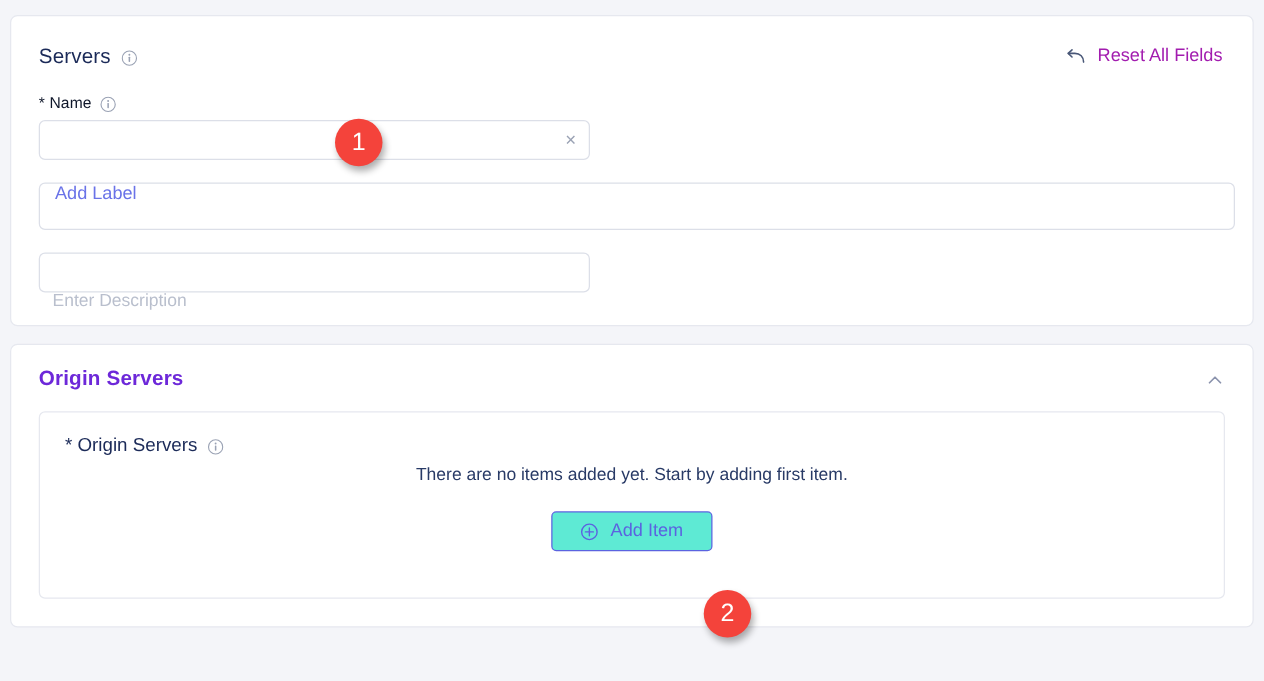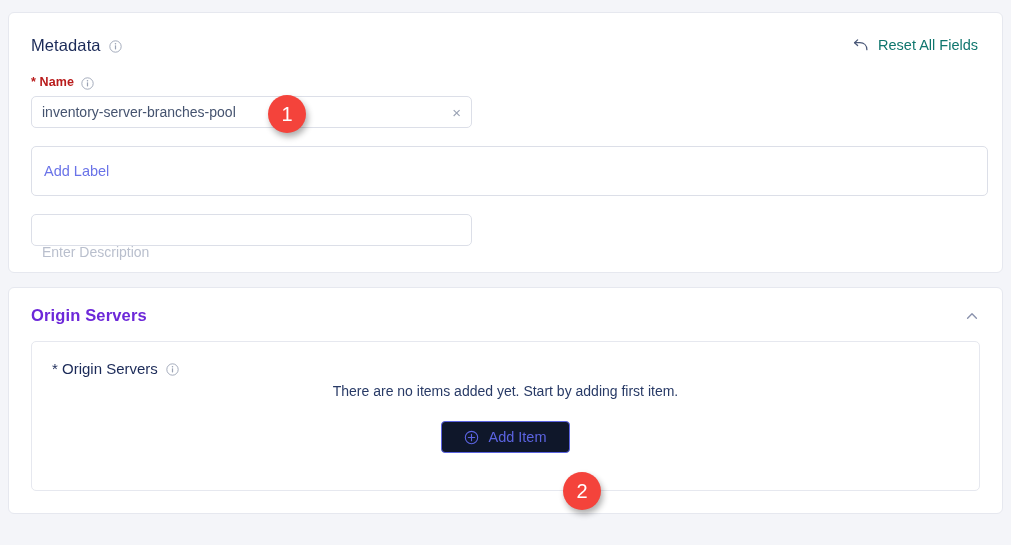--- a/index.html
+++ b/index.html
@@ -56,40 +56,40 @@
     position: relative;
     top: 1px;
   }
   .info-icon svg { display: block; }
 
   
   .reset-btn {
     display: flex;
     align-items: center;
     gap: 9px;
-    color: #0f766e;
+    color: #a21caf;
     font-size: 14.5px;
     cursor: pointer;
     background: none;
     border: none;
     font-family: inherit;
     padding: 2px 2px;
   }
   .reset-icon { width: 17px; height: 15px; display:block; }
 
   
   .field { margin-bottom: 18px; }
   .field:last-child { margin-bottom: 0; }
   .field-label {
     display: flex;
     align-items: center;
     gap: 7px;
     font-size: 12.5px;
-    font-weight: bold;
-    color: #b91c1c;
+    font-weight: normal;
+    color: #0f172a;
     margin-bottom: 7px;
     letter-spacing: .1px;
   }
 
   .text-input {
     width: 441px;
     height: 32px;
     border: 1px solid #dcdfe8;
     border-radius: 5px;
     background: #fff;
@@ -116,26 +116,25 @@
     transform: translateY(-50%);
     color: #9aa2b4;
     font-size: 15px;
     line-height: 1;
     cursor: pointer;
     font-family: "Liberation Sans", sans-serif;
   }
 
   .labels-box {
     width: 957px;
-    height: 50px;
+    height: 38px;
     border: 1px solid #dcdfe8;
     border-radius: 5px;
     background: #fff;
     display: flex;
-    align-items: center;
     padding: 0 12px;
   }
   .labels-box .add-label {
     font-size: 14.5px;
     color: #6a73e8;
     cursor: pointer;
   }
 
   
   .card-origin { padding: 18px 22px 22px 22px; }
@@ -178,21 +177,21 @@
     color: #283a66;
     margin-bottom: 22px;
   }
   .btn-row { display: flex; justify-content: center; }
   .add-item-btn {
     display: inline-flex;
     align-items: center;
     gap: 9px;
     border: 1px solid #5b63e0;
     border-radius: 4px;
-    background: #0f172a;
+    background: #5eead4;
     color: #5b63e0;
     font-size: 14.5px;
     font-family: inherit;
     height: 32px;
     padding: 0 22px;
     cursor: pointer;
   }
   .plus-icon { width: 15px; height: 15px; display: block; }
 
   
@@ -217,21 +216,21 @@
 </style>
 </head>
 <body>
 
 <div class="page">
 
   <section class="card card-metadata">
 
     <div class="card-head">
       <div class="title-row">
-        <span class="card-title">Metadata</span>
+        <span class="card-title">Servers</span>
         <span class="info-icon">
           <svg viewBox="0 0 16 16" width="13" height="13" aria-hidden="true">
             <circle cx="8" cy="8" r="7" fill="none" stroke="#9aa2b4" stroke-width="1.1"></circle>
             <circle cx="8" cy="4.6" r="0.95" fill="#9aa2b4"></circle>
             <rect x="7.25" y="6.6" width="1.5" height="5.1" rx="0.6" fill="#9aa2b4"></rect>
           </svg>
         </span>
       </div>
 
       <button class="reset-btn">
@@ -250,21 +249,20 @@
         <span>* Name</span>
         <span class="info-icon">
           <svg viewBox="0 0 16 16" width="13" height="13" aria-hidden="true">
             <circle cx="8" cy="8" r="7" fill="none" stroke="#9aa2b4" stroke-width="1.1"></circle>
             <circle cx="8" cy="4.6" r="0.95" fill="#9aa2b4"></circle>
             <rect x="7.25" y="6.6" width="1.5" height="5.1" rx="0.6" fill="#9aa2b4"></rect>
           </svg>
         </span>
       </div>
       <div class="text-input">
-        <span class="val">inventory-server-branches-pool</span>
         <span class="clear-x">×</span>
       </div>
     </div>
 
     <div class="field">
       <div class="labels-box">
         <span class="add-label">Add Label</span>
       </div>
     </div>
 

